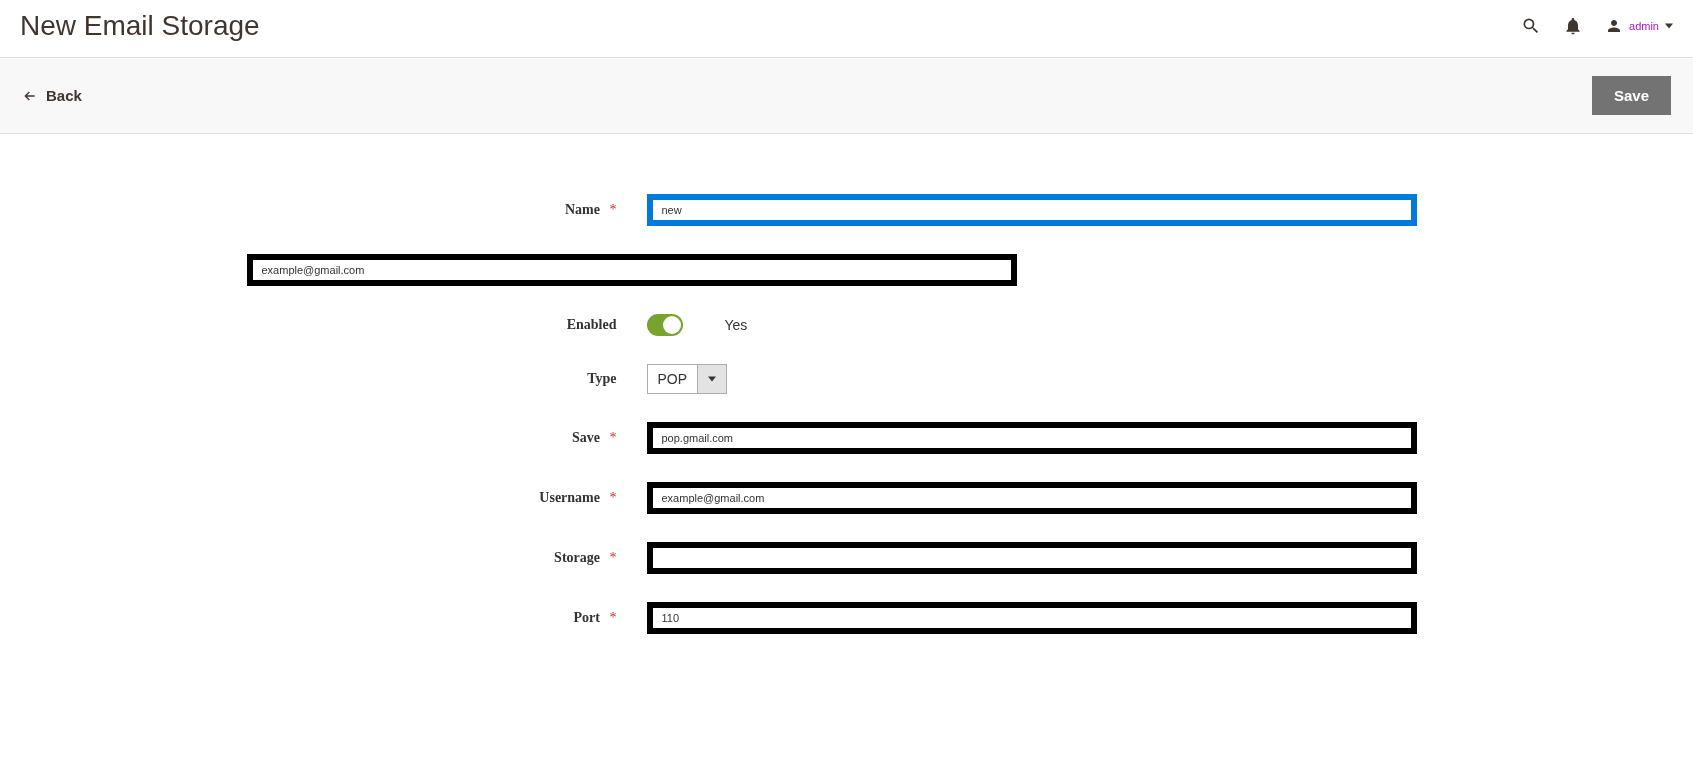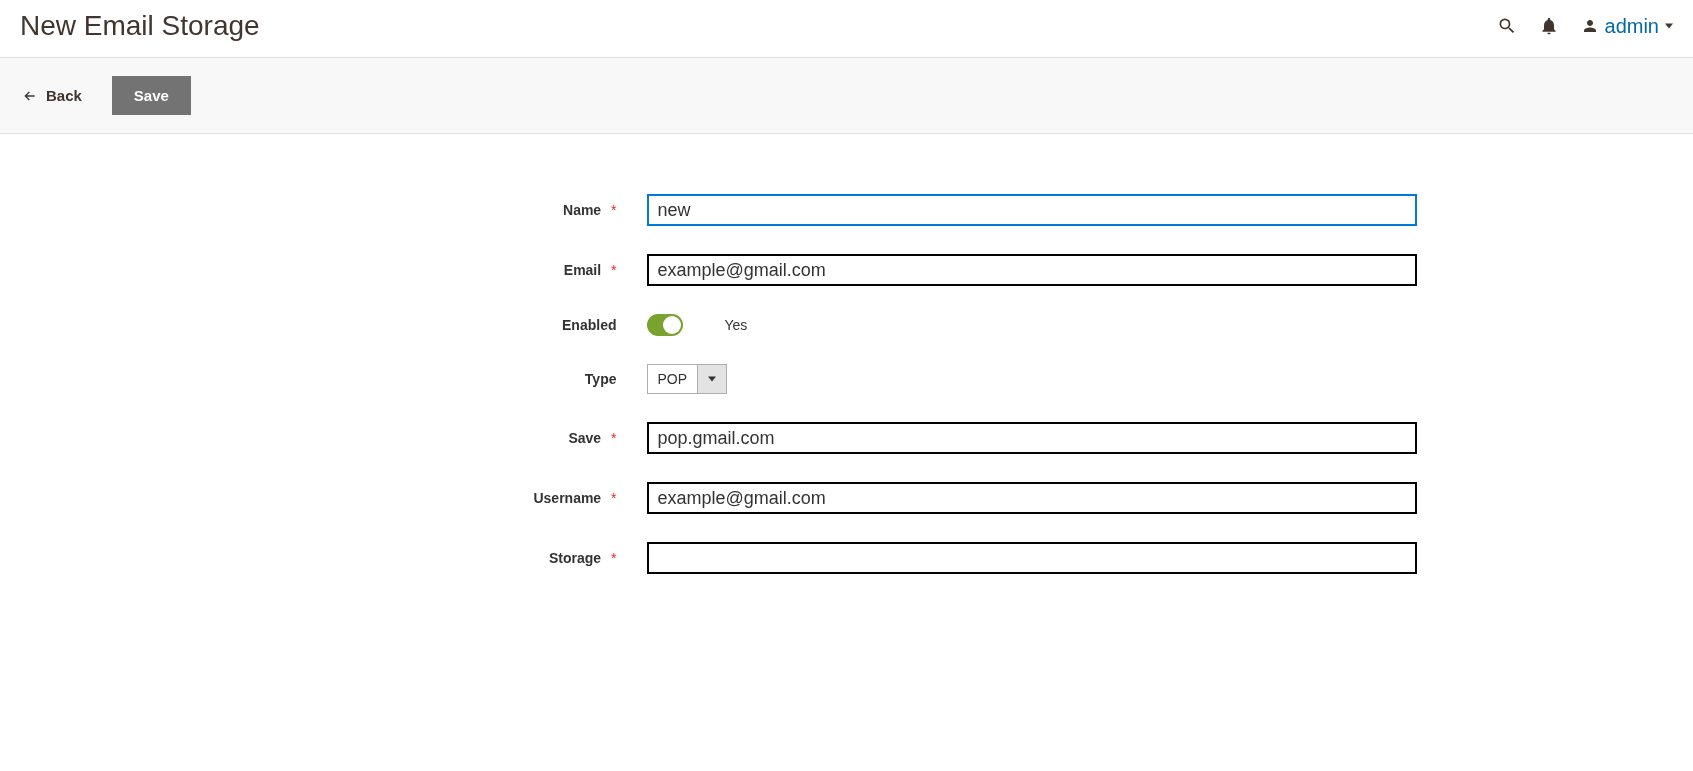--- a/index.html
+++ b/index.html
@@ -27,31 +27,31 @@
   width: 20px;
   height: 20px;
   fill: #41362f;
   cursor: pointer;
 }
 .user-menu {
   display: flex;
   align-items: center;
   gap: 6px;
   cursor: pointer;
-  color: #0369a1;
-  font-size: 20px;
+  color: #a21caf;
+  font-size: 11px;
 }
 .user-menu svg { width: 18px; height: 18px; fill: #41362f; }
 
 .action-bar {
   background: #f8f8f8;
   border-bottom: 1px solid #e0e0e0;
   padding: 18px 22px;
   display: flex;
-  justify-content: flex-start;
+  justify-content: space-between;
   align-items: center;
   gap: 30px;
 }
 .back-btn {
   display: flex;
   align-items: center;
   gap: 8px;
   color: #41362f;
   background: none;
   border: none;
@@ -80,35 +80,36 @@
   align-items: center;
   margin-bottom: 28px;
 }
 .form-label {
   width: 400px;
   text-align: right;
   padding-right: 30px;
   font-size: 14px;
   color: #333;
   font-weight: 600;
+  font-family: Liberation Serif, serif;
 }
 .required-mark {
   color: #e02b27;
   margin-left: 6px;
   font-weight: 400;
 }
 .form-control {
   flex: 0 0 770px;
 }
 .text-input {
   width: 770px;
   height: 32px;
-  border: 2px solid #000000;
+  border: 6px solid #000000;
   padding: 0 9px;
-  font-size: 18px;
+  font-size: 11px;
   color: #333;
 }
 .text-input.focused {
   border-color: #007bdb;
 }
 
 .toggle-wrap {
   display: flex;
   align-items: center;
   gap: 10px;
@@ -203,24 +204,20 @@
     <div class="form-label">
       <span>Name</span>
       <span class="required-mark">*</span>
     </div>
     <div class="form-control">
       <input type="text" class="text-input focused" value="new" style="">
     </div>
   </div>
 
   <div class="form-row">
-    <div class="form-label">
-      <span>Email</span>
-      <span class="required-mark">*</span>
-    </div>
     <div class="form-control">
       <input type="text" class="text-input" value="example@gmail.com" style="">
     </div>
   </div>
 
   <div class="form-row">
     <div class="form-label">
       <span>Enabled</span>
     </div>
     <div class="form-control">
@@ -272,15 +269,24 @@
   <div class="form-row">
     <div class="form-label">
       <span>Storage</span>
       <span class="required-mark">*</span>
     </div>
     <div class="form-control">
       <input type="password" class="text-input" value="" style="">
     </div>
   </div>
 
+  <div class="form-row">
+    <div class="form-label">
+      <span>Port</span>
+      <span class="required-mark">*</span>
+    </div>
+    <div class="form-control">
+      <input type="text" class="text-input" value="110" style="">
+    </div>
+  </div>
 
 
 </div>
 
 </body></html>

